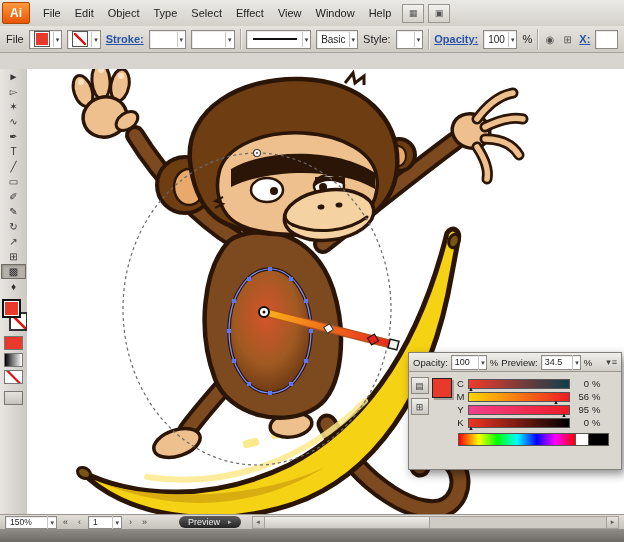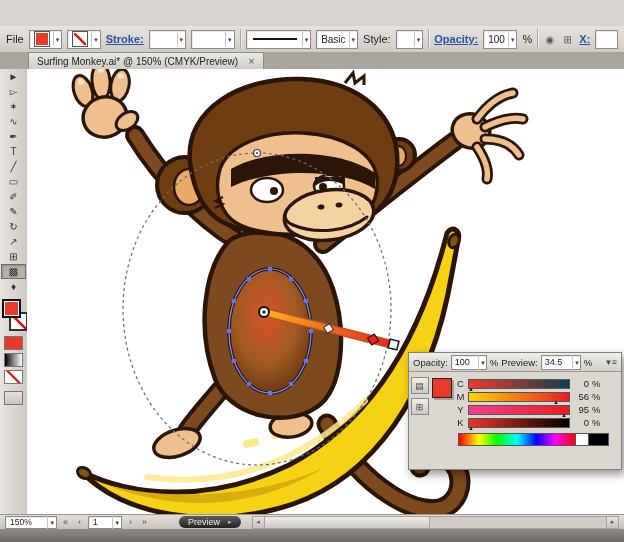--- a/index.html
+++ b/index.html
@@ -82,20 +82,34 @@
   .hs-btn.r{border-right:none;border-left:1px solid #a6a29b;}
   .hs-thumb{width:45%;background:linear-gradient(#efede9,#ccc9c3);border-right:1px solid #a6a29b;}
   .hs-track{flex:1;}
   .bottomstrip{position:absolute;left:0;right:0;bottom:0;height:13px;background:linear-gradient(#908d89,#6e6b67);}
 </style>
 </head>
 <body>
 
 <div class="app">
 
+  <div class="menubar">
+    <div class="app-badge">Ai</div>
+    <span class="menu-item">File</span>
+    <span class="menu-item">Edit</span>
+    <span class="menu-item">Object</span>
+    <span class="menu-item">Type</span>
+    <span class="menu-item">Select</span>
+    <span class="menu-item">Effect</span>
+    <span class="menu-item">View</span>
+    <span class="menu-item">Window</span>
+    <span class="menu-item">Help</span>
+    <span class="mb-icon">▦</span>
+    <span class="mb-icon">▣</span>
+  </div>
 
   <div class="controlbar">
     <span>File</span>
     <span class="combo">
       <span class="swatch-mini" style="background: rgb(232, 57, 42);"></span>
       <span class="dd">▾</span>
     </span>
     <span class="combo">
       <span class="swatch-mini none-swatch"></span>
       <span class="dd">▾</span>
@@ -132,26 +146,20 @@
     <span>%</span>
     <span class="vsep"></span>
     <span class="cb-icon">◉</span>
     <span class="cb-icon">⊞</span>
     <span class="link">X:</span>
     <span class="combo" style="width:24px">
         <span></span>
       </span>
   </div>
 
-  <div class="tabbar">
-    <div class="tab">
-      <span>Surfing Monkey.ai* @ 150% (CMYK/Preview)</span>
-      <span class="tab-close">×</span>
-    </div>
-  </div>
 
   <div class="toolbar">
     <div class="tool">
         <span>►</span>
       </div>
     <div class="tool">
         <span>▻</span>
       </div>
     <div class="tool">
         <span>✶</span>

